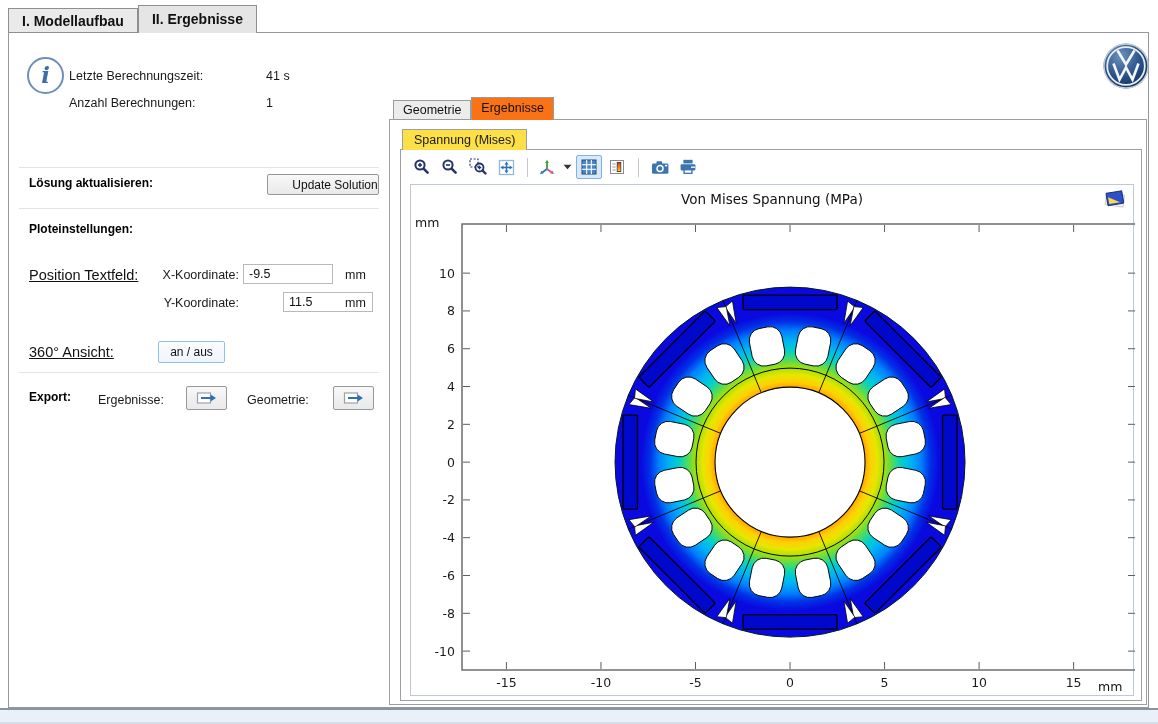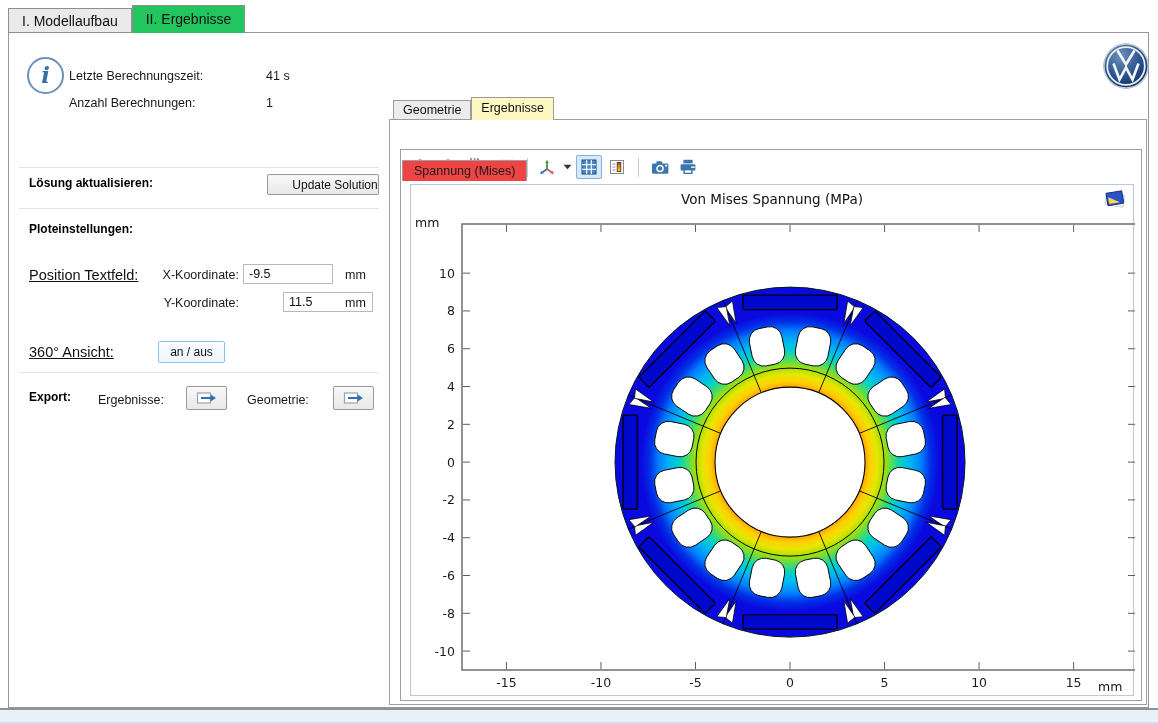--- a/index.html
+++ b/index.html
@@ -2,22 +2,22 @@
 <html><head>
 <meta charset="utf-8">
 <style>
   html,body{margin:0;padding:0;}
   body{width:1158px;height:724px;position:relative;background:#fff;
        font-family:"Liberation Sans",sans-serif;color:#1a1a1a;overflow:hidden;}
   .abs{position:absolute;}
   
   .main-tabbar{left:8px;top:5px;height:28px;display:flex;align-items:flex-end;z-index:6;}
   .main-tab{box-sizing:border-box;border:1px solid #8f8f8f;background:#eaeaea;
-            font-weight:normal;font-size:14px;padding:0 13px;height:25px;line-height:24px;color:#111;}
-  .main-tab.active{background:#22c55e;border-bottom:none;height:28px;line-height:26px;z-index:7;}
+            font-weight:bold;font-size:14px;padding:0 13px;height:25px;line-height:24px;color:#111;}
+  .main-tab.active{background:#e5e5e5;border-bottom:none;height:28px;line-height:26px;z-index:7;}
   
   .content-panel{left:8px;top:32px;width:1141px;height:676px;border:1px solid #94989e;
                  background:#fff;box-sizing:border-box;z-index:1;}
   .sep{height:1px;background:#e2e2e2;}
   .lbl{font-size:12.5px;color:#191919;white-space:nowrap;}
   .heading{font-size:12px;font-weight:bold;color:#000;white-space:nowrap;}
   .ulink{font-size:14.5px;color:#111;text-decoration:underline;white-space:nowrap;}
   .btn{box-sizing:border-box;border:1px solid #989898;border-radius:2px;
        background:linear-gradient(#f8f8f8,#e9e9e9);font-size:12px;color:#111;
        display:flex;align-items:center;justify-content:center;cursor:default;
@@ -26,24 +26,24 @@
   .input{box-sizing:border-box;border:1px solid #b4b9c2;background:#fff;font-size:12.5px;
          padding:0 12px 0 5px;font-family:"Liberation Sans",sans-serif;color:#111;}
   .info-circle{width:37px;height:37px;border:2px solid #6d8fbc;border-radius:50%;
                box-sizing:border-box;display:flex;align-items:center;justify-content:center;}
   .info-i{font-family:"DejaVu Serif",serif;font-style:italic;font-weight:bold;
           font-size:23px;color:#3b6fa8;line-height:1;margin-top:-3px;}
   
   .sub-tabbar{display:flex;align-items:flex-end;z-index:6;}
   .sub-tab{box-sizing:border-box;border:1px solid #9b9b9b;background:#ececec;font-size:12.5px;
            padding:0 9px;height:20px;line-height:19px;color:#111;}
-  .sub-tab.active{background:#fef9c3;border-bottom:none;height:23px;line-height:21px;}
+  .sub-tab.active{background:#f97316;border-bottom:none;height:23px;line-height:21px;}
   .panel{box-sizing:border-box;border:1px solid #9f9f9f;background:#fff;}
-  .plot-tab{box-sizing:border-box;border:1px solid #9f9f9f;border-bottom:none;background:#ef4444;
-            font-size:12.5px;padding:0 11px;height:21px;line-height:20px;z-index:6;margin-top:31px;}
+  .plot-tab{box-sizing:border-box;border:1px solid #9f9f9f;border-bottom:none;background:#fde047;
+            font-size:12.5px;padding:0 11px;height:21px;line-height:20px;z-index:6;}
   
   .toolbar{display:flex;align-items:center;gap:2px;height:28px;}
   .tbtn{width:26px;height:24px;display:flex;align-items:center;justify-content:center;}
   .tbtn.active-tool{box-sizing:border-box;background:#d9e9fa;border:1px solid #7fb2e5;border-radius:2px;}
   .tsep{width:1px;height:19px;background:#c9c9c9;margin:0 6px;}
   
   .graphics{box-sizing:border-box;border:1px solid #bdc9da;background:#fff;}
   .plot-title{width:100%;text-align:center;font-family:"DejaVu Sans",sans-serif;
               font-size:13.5px;color:#111;}
   .annotation{box-sizing:border-box;border:2px solid #000;background:#fff;text-align:center;

